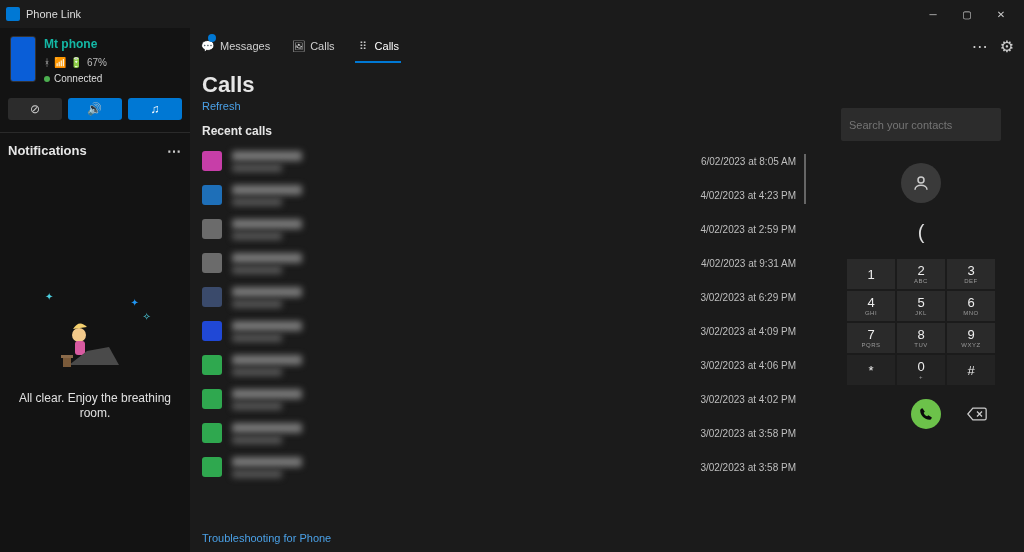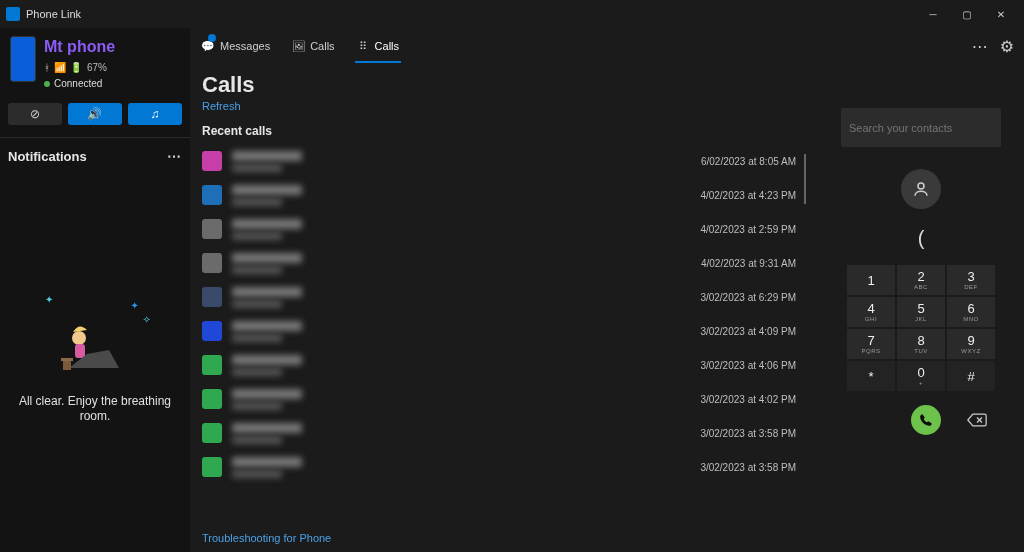--- a/index.html
+++ b/index.html
@@ -9,21 +9,21 @@
   .titlebar .spacer { flex:1; }
   .titlebar .winbtn { width:34px; height:28px; display:flex; align-items:center; justify-content:center; color:#ccc; font-size:10px; }
 
   .main { display:flex; height:calc(100% - 28px); }
 
   
   .sidebar { width:190px; background:#131313; display:flex; flex-direction:column; padding:4px 8px 8px 8px; }
   .device { display:flex; align-items:flex-start; gap:8px; padding:4px 2px 8px 2px; }
   .device-img { width:26px; height:46px; background:linear-gradient(#0a5ed7,#0a5ed7); border-radius:3px; border:1px solid #333; }
   .device-info { font-size:11px; line-height:1.4; }
-  .device-name { font-size:16px; font-weight:600; color:#8b5cf6; margin-bottom:3px; }
+  .device-name { font-size:12px; font-weight:600; color:#14b8a6; margin-bottom:3px; }
   .device-meta { color:#bbb; font-size:10px; display:flex; gap:4px; align-items:center; }
   .device-status { display:flex; align-items:center; gap:4px; font-size:10px; color:#ddd; margin-top:2px;}
   .dot-green { width:6px; height:6px; border-radius:50%; background:#4caf50; display:inline-block; }
 
   .quick-actions { display:flex; gap:6px; margin:4px 0 12px 0; }
   .qa-btn { flex:1; height:22px; border-radius:3px; display:flex; align-items:center; justify-content:center; font-size:12px; }
   .qa-dark { background:#2c2c2c; color:#ccc; }
   .qa-accent { background:#0078d4; color:#fff; }
 
   .divider { height:1px; background:#2a2a2a; margin:0 -8px 10px -8px; }
@@ -57,21 +57,21 @@
   .call-row .avatar { width:20px; height:20px; border-radius:3px; margin-right:10px; }
   .call-row .name { color:#ccc; flex:0 0 auto; filter:blur(3px); background:#777; color:transparent; border-radius:2px; height:10px; width:70px; }
   .call-row .sub { filter:blur(3px); background:#555; height:8px; width:50px; margin-top:3px; border-radius:2px; }
   .call-row .who { display:flex; flex-direction:column; }
   .call-row .time { margin-left:auto; color:#bfbfbf; font-size:10px; padding-right:10px; }
   .scroll-ind { position:absolute; right:0; top:10px; width:2px; height:50px; background:#666; }
   .trouble { font-size:11px; color:#4aa0e6; padding:6px 0 8px 0; }
 
   
   .dialer { width:206px; padding:44px 12px 12px 12px; background:#1b1b1b; display:flex; flex-direction:column; }
-  .search { background:#2c2c2c; height:39px; border:none; border-radius:2px; color:#ccc; font-size:11px; padding:0 8px; width:160px; margin:0 auto 22px auto; display:block; }
+  .search { background:#2c2c2c; height:33px; border:none; border-radius:2px; color:#ccc; font-size:11px; padding:0 8px; width:160px; margin:0 auto 22px auto; display:block; }
   .contact-avatar { width:40px; height:40px; border-radius:50%; background:#3a3a3a; margin:0 auto 18px auto; display:flex; align-items:center; justify-content:center; color:#ccc; }
   .dial-display { text-align:center; font-size:20px; color:#ddd; height:24px; margin-bottom:14px; }
   .keypad { display:grid; grid-template-columns:repeat(3, 48px); grid-auto-rows:30px; gap:2px; justify-content:center; }
   .key { background:#2a2a2a; display:flex; flex-direction:column; align-items:center; justify-content:center; color:#eee; font-size:13px; line-height:1; }
   .key small { font-size:6px; color:#999; margin-top:1px; letter-spacing:0.5px; }
   .key.slim { background:#232323; }
   .dial-actions { display:flex; align-items:center; justify-content:center; gap:26px; margin-top:14px; }
   .call-btn { width:30px; height:30px; border-radius:50%; background:#6cc24a; display:flex; align-items:center; justify-content:center; color:#0a0a0a; font-size:14px; }
   .backspace { color:#ccc; font-size:14px; }
 

